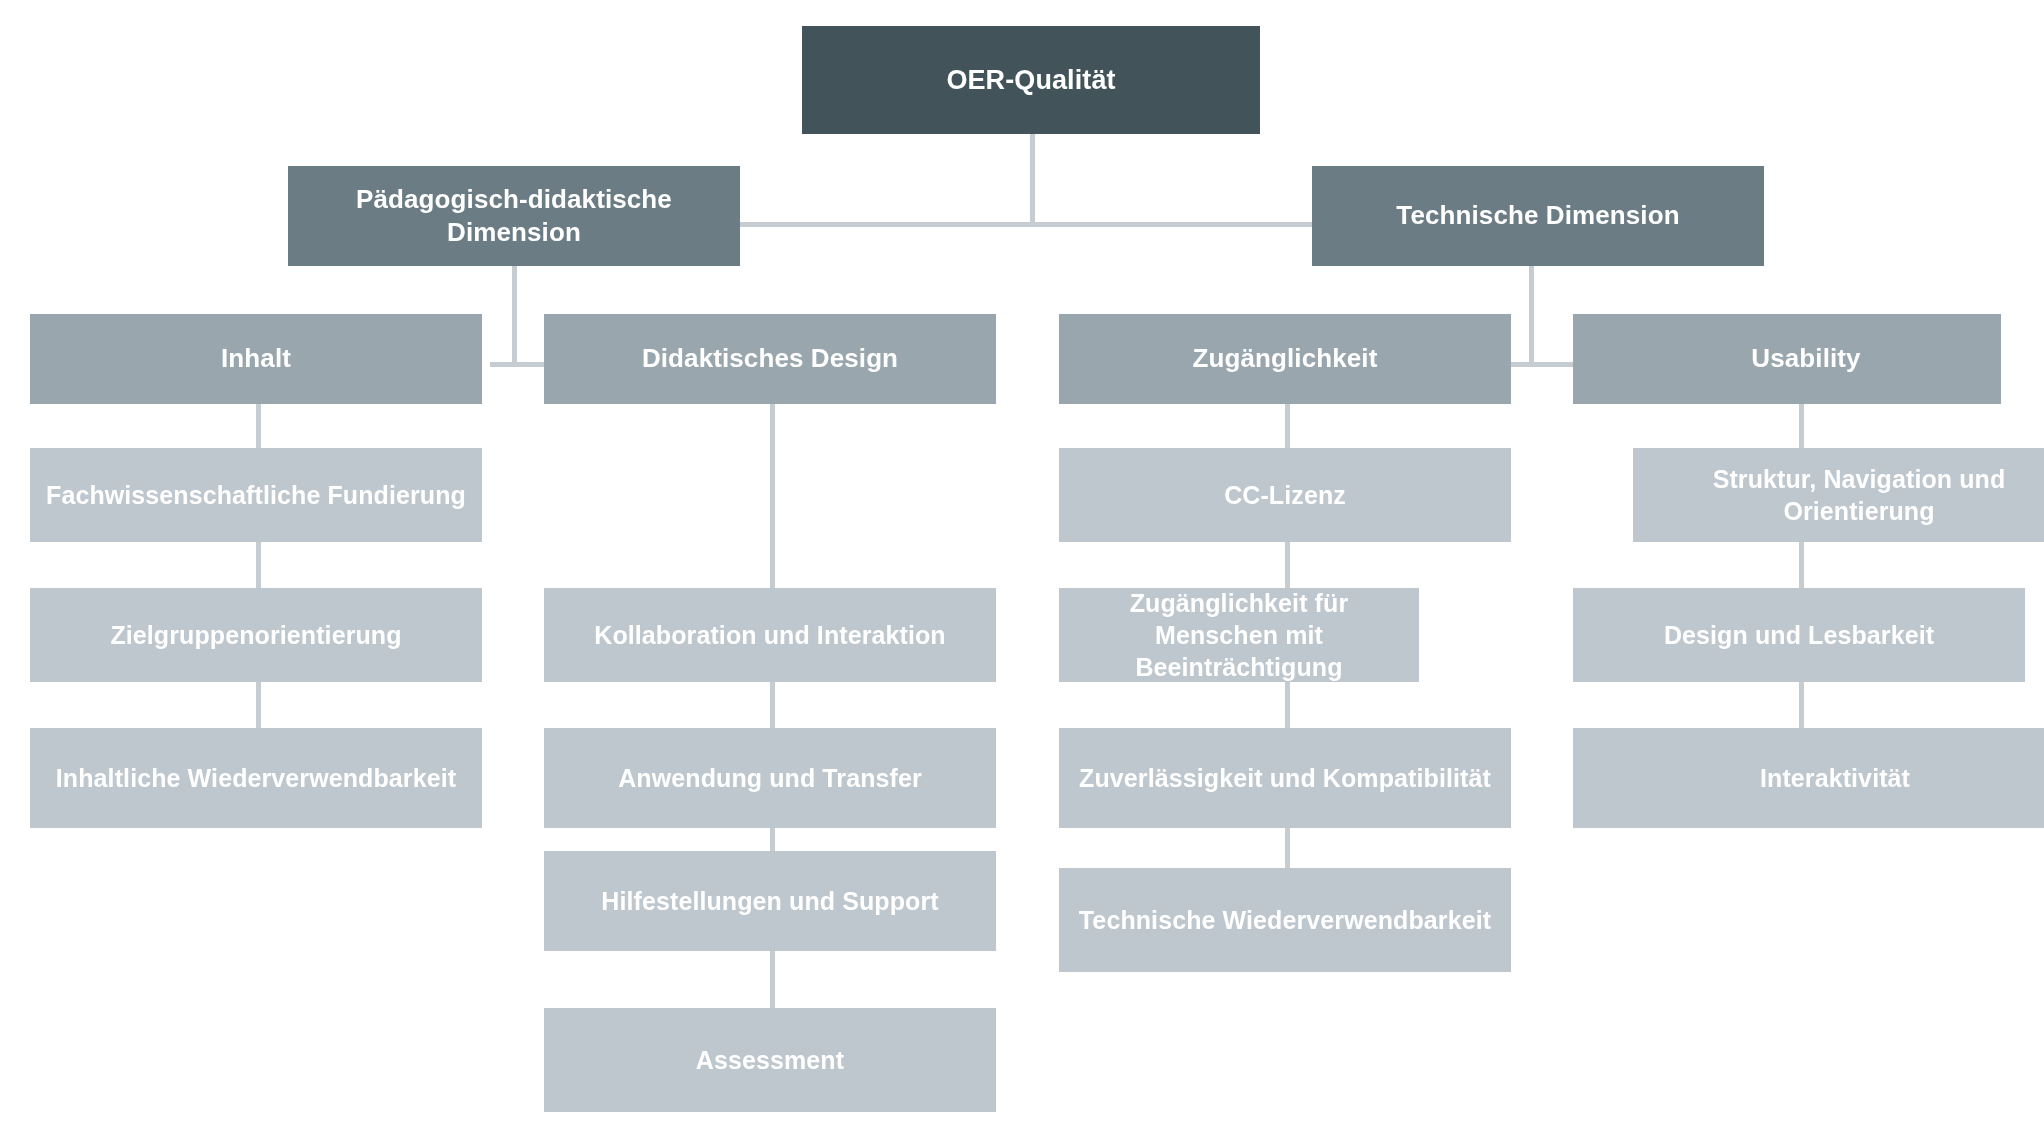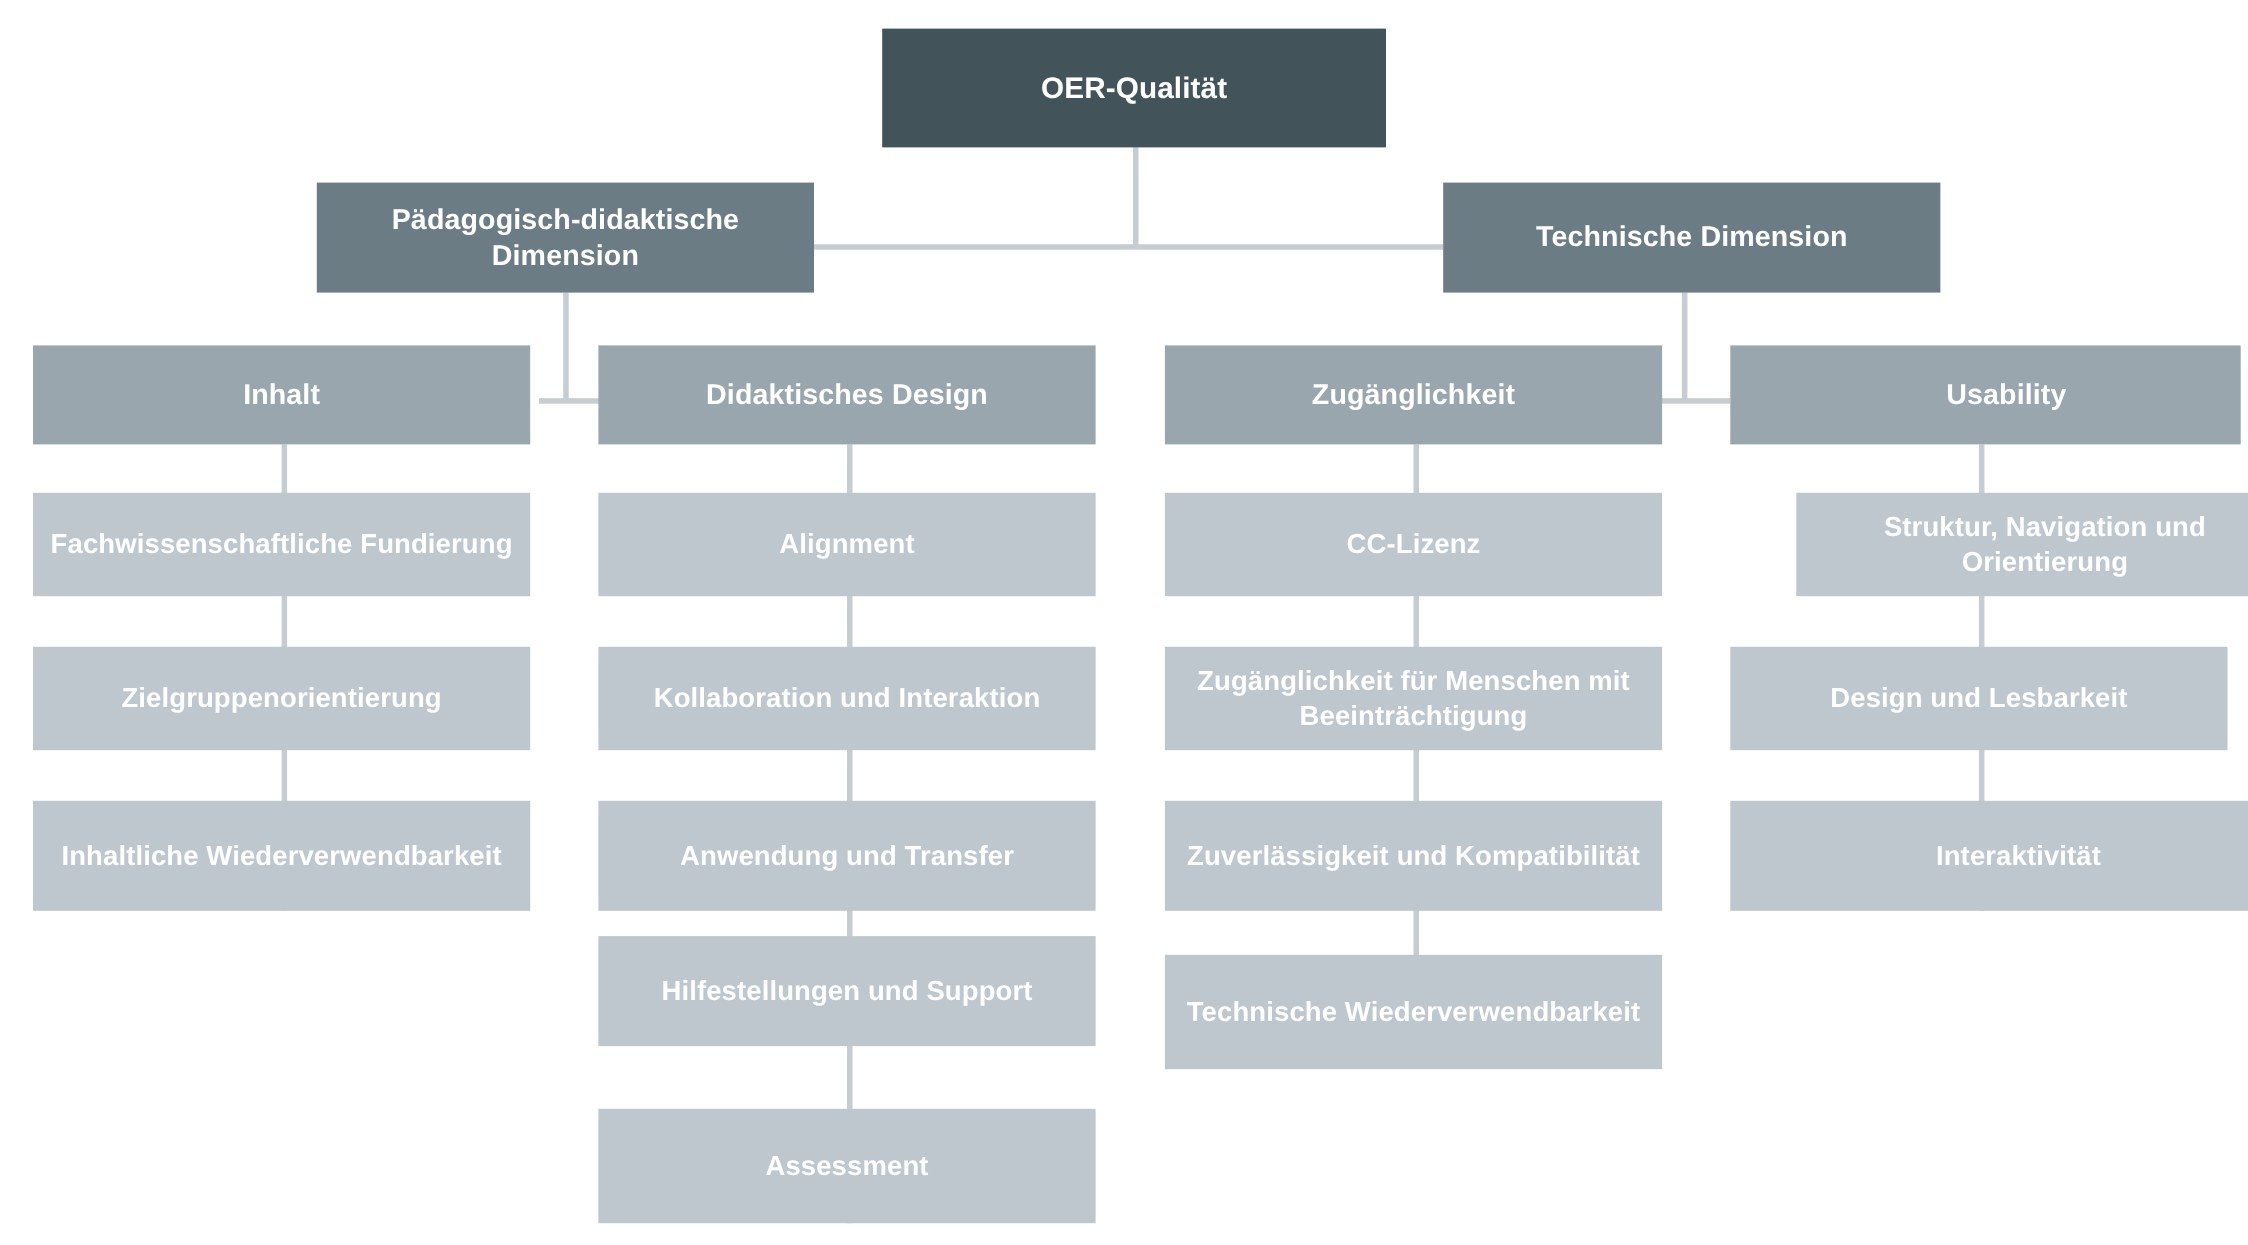--- a/index.html
+++ b/index.html
@@ -63,34 +63,33 @@
   <div class="node lvl1" style="left:288px;top:166px;width:452px;height:100px;">Pädagogisch-didaktische Dimension</div>
 
   <div class="node lvl1" style="left:1312px;top:166px;width:452px;height:100px;">Technische Dimension</div>
 
   <div class="node lvl2" style="left:30px;top:314px;width:452px;height:90px;">Inhalt</div>
 
   <div class="node lvl2" style="left:544px;top:314px;width:452px;height:90px;">Didaktisches Design</div>
 
   <div class="node lvl2" style="left:1059px;top:314px;width:452px;height:90px;">Zugänglichkeit</div>
 
-  <div class="node lvl2" style="left:1573px;top:314px;width:464px;height:90px;padding-left:48px;">Usability</div>
+  <div class="node lvl2" style="left:1573px;top:314px;width:428px;height:90px;padding-left:48px;">Usability</div>
 
   <div class="node lvl3" style="left:30px;top:448px;width:452px;height:94px;">Fachwissenschaftliche Fundierung</div>
   <div class="node lvl3" style="left:30px;top:588px;width:452px;height:94px;">Zielgruppenorientierung</div>
   <div class="node lvl3" style="left:30px;top:728px;width:452px;height:100px;">Inhaltliche Wiederverwendbarkeit</div>
 
-  <div class="node lvl3" style="left:544px;top:448px;width:452px;height:94px;">Alignment</div>
   <div class="node lvl3" style="left:544px;top:588px;width:452px;height:94px;">Kollaboration und Interaktion</div>
   <div class="node lvl3" style="left:544px;top:728px;width:452px;height:100px;">Anwendung und Transfer</div>
   <div class="node lvl3" style="left:544px;top:851px;width:452px;height:100px;">Hilfestellungen und Support</div>
   <div class="node lvl3" style="left:544px;top:1008px;width:452px;height:104px;">Assessment</div>
 
   <div class="node lvl3" style="left:1059px;top:448px;width:452px;height:94px;">CC-Lizenz</div>
-  <div class="node lvl3" style="left:1059px;top:588px;width:452px;height:94px;">Zugänglichkeit für Menschen mit Beeinträchtigung</div>
+  <div class="node lvl3" style="left:1059px;top:588px;width:360px;height:94px;">Zugänglichkeit für Menschen mit Beeinträchtigung</div>
   <div class="node lvl3" style="left:1059px;top:728px;width:452px;height:100px;">Zuverlässigkeit und Kompatibilität</div>
   <div class="node lvl3" style="left:1059px;top:868px;width:452px;height:104px;">Technische Wiederverwendbarkeit</div>
 
   <div class="node lvl3" style="left:1633px;top:448px;width:452px;height:94px;">Struktur, Navigation und Orientierung</div>
   <div class="node lvl3" style="left:1573px;top:588px;width:452px;height:94px;">Design und Lesbarkeit</div>
   <div class="node lvl3" style="left:1573px;top:728px;width:524px;height:100px;">Interaktivität</div>
 
 </div>
 
 </body></html>

